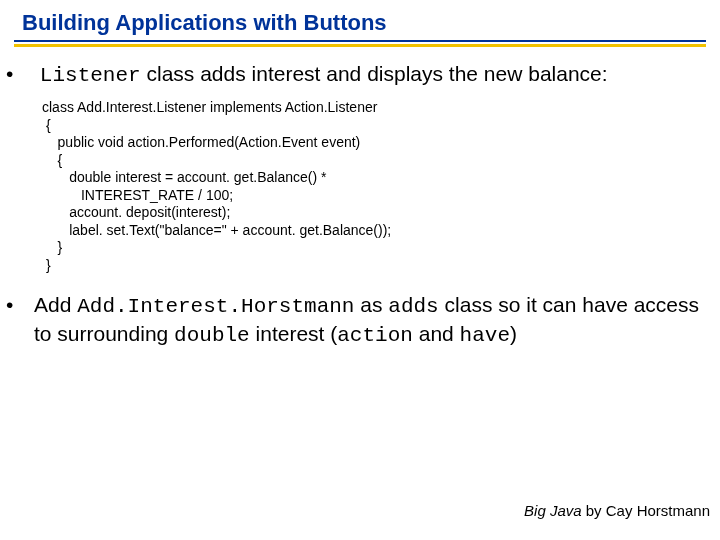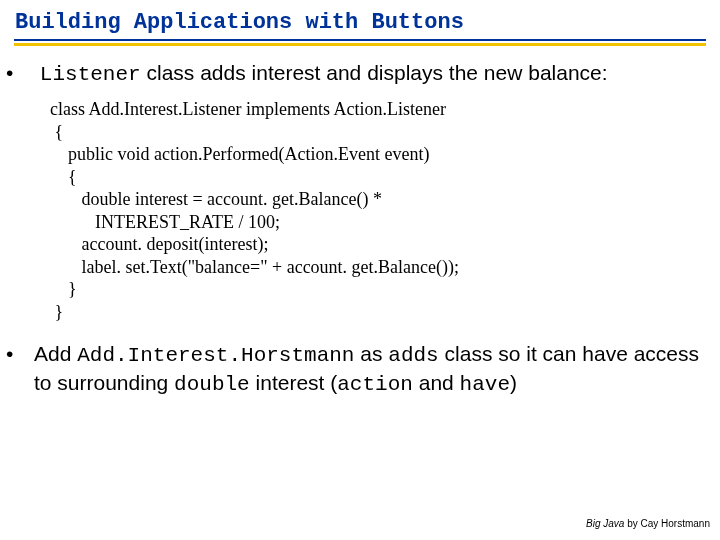--- a/index.html
+++ b/index.html
@@ -17,22 +17,21 @@
     padding: 10px 14px 0 14px;
     box-sizing: border-box;
     width: 100%;
     height: 100%;
     position: relative;
   }
   .title {
     color: #003399;
     font-size: 22px;
     font-weight: bold;
-    margin: 0 0 4px 1px;
-    font-family: Liberation Mono, monospace;
+    margin: 0 0 4px 8px;
   }
   .rule-blue {
     height: 2px;
     background: #003399;
     margin: 0;
   }
   .rule-yellow {
     height: 3px;
     background: #f2c200;
     margin: 2px 0 14px 0;
@@ -45,31 +44,31 @@
     padding-left: 14px;
   }
   .bullet .dot {
     display: inline-block;
     width: 14px;
   }
   .mono {
     font-family: "Courier New", Courier, monospace;
   }
   .code {
-    font-family: Liberation Serif, serif;
-    font-size: 18px;
+    font-family: Liberation Sans, sans-serif;
+    font-size: 14px;
     line-height: 1.25;
     white-space: pre;
-    margin: 4px 0 18px 36px;
+    margin: 4px 0 18px 28px;
   }
   .footer {
     position: absolute;
-    bottom: 10px;
+    bottom: 20px;
     right: 10px;
-    font-size: 10px;
+    font-size: 15px;
     line-height: 1.3;
   }
   .footer .book {
     font-style: italic;
   }
 </style>
 </head>
 <body>
 
 <div class="slide">

